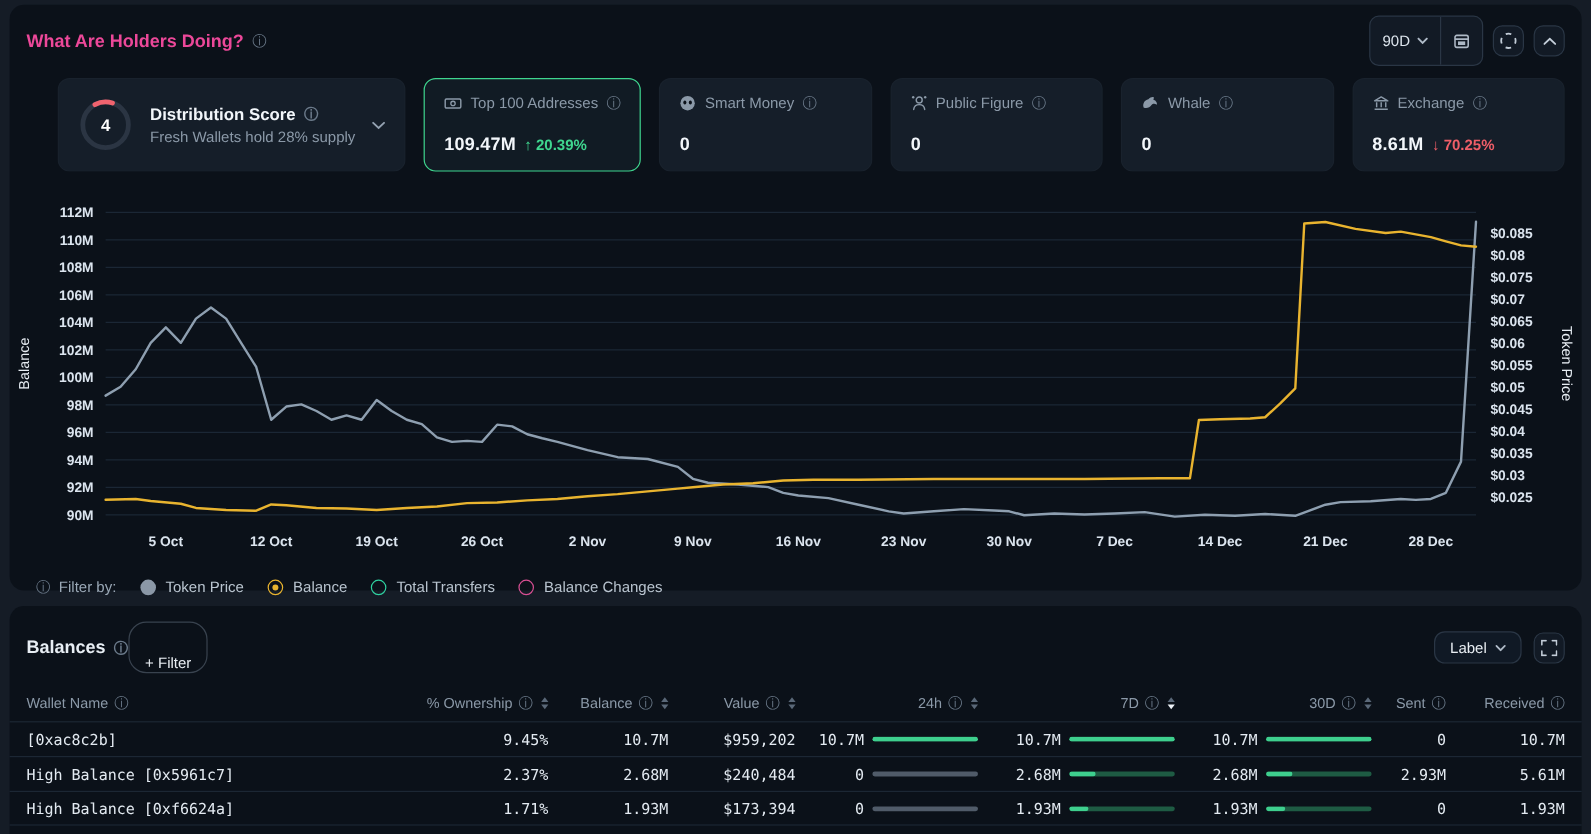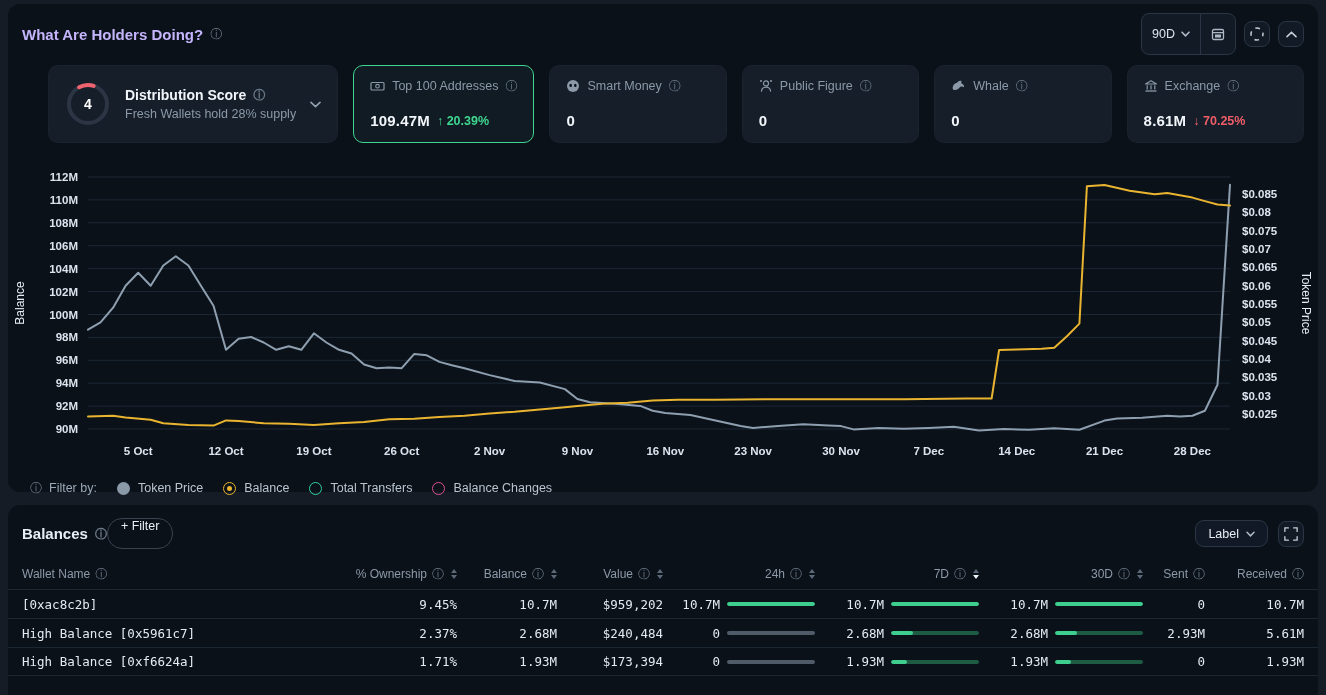--- a/index.html
+++ b/index.html
@@ -5,21 +5,21 @@
   * { margin:0; padding:0; box-sizing:border-box; }
   html,body { width:1326px; height:695px; overflow:hidden; }
   body { background:#151c26; font-family:"Liberation Sans", sans-serif; color:#e8eef4; position:relative; }
   .panel { position:absolute; left:8px; width:1310px; background:#0b1119; border-radius:12px; }
   #holders-panel { top:4px; height:488px; }
   #balances-panel { top:505px; height:220px; }
 
   
   .phead { display:flex; align-items:center; justify-content:space-between; padding:9px 14px 0 14px; }
   .ptitle { display:flex; align-items:center; gap:7px; }
-  .ptitle h1 { font-size:15px; font-weight:bold; color:#c4b5fd; }
+  .ptitle h1 { font-size:15px; font-weight:bold; color:#ec4899; }
   .info { color:#6b7a8a; font-size:12px; line-height:1; cursor:default; }
   .controls { display:flex; align-items:center; gap:8px; }
   .pill { display:flex; align-items:center; height:42px; border:1px solid #2a3645; background:#121a25; border-radius:8px; overflow:hidden; }
   .pill .seg { display:flex; align-items:center; gap:6px; padding:0 10px; height:100%; font-size:12.5px; color:#dde5ed; }
   .pill .seg + .seg { border-left:1px solid #2a3645; }
   .iconbtn { width:26px; height:26px; border:1px solid #2a3645; background:#121a25; border-radius:8px; display:flex; align-items:center; justify-content:center; }
   svg.ic { display:block; }
 
   
   .cards { display:flex; gap:15px; margin:10px 14px 0 40px; height:78px; }
@@ -47,21 +47,21 @@
   .filterbar .cap { display:flex; align-items:center; gap:7px; color:#9aa8b6; }
   .leg { display:flex; align-items:center; gap:8px; }
   .dot { width:13px; height:13px; border-radius:50%; position:relative; flex:0 0 13px; }
   .dot i { position:absolute; left:3px; top:3px; width:5px; height:5px; border-radius:50%; display:none; }
   .dot.radio i { display:block; }
 
   
   .bhead { display:flex; align-items:center; justify-content:space-between; padding:13px 14px 0 14px; }
   .bleft { display:flex; align-items:center; }
   .bleft h2 { font-size:15px; font-weight:bold; display:flex; align-items:center; gap:7px; }
-  .btn { display:flex; align-items:flex-start; gap:6px; height:31px; padding:0 13px; border:1px solid #39434f; border-radius:15px; font-size:12.5px; color:#e9eef3; background:transparent; }
+  .btn { display:flex; align-items:flex-end; gap:6px; height:43px; padding:0 13px; border:1px solid #39434f; border-radius:15px; font-size:12.5px; color:#e9eef3; background:transparent; }
   .bright { display:flex; align-items:center; gap:10px; }
   .label-dd { display:flex; align-items:center; gap:7px; height:27px; padding:0 12px; border:1px solid #2a3645; border-radius:9px; font-size:12.5px; color:#e9eef3; background:#101925; }
   .segctl { display:flex; align-items:center; border:1px solid #2a3645; border-radius:9px; background:#101925; }
   .segctl .opt { height:27px; display:flex; align-items:center; padding:0 13px; font-size:12.5px; color:#e9eef3; border:1px solid transparent; border-radius:8px; }
   .segctl .opt.active { color:#3fd68f; border-color:#3fd68f; font-weight:bold; }
 
   
   .tbl { margin-top:10px; }
   .trow, .thead { display:grid; grid-template-columns:330px 105px 100px 106px 152px 164px 164px 62px 99px; align-items:center; padding:0 14px; }
   .thead { height:30px; color:#8b99a8; font-size:12px; }

